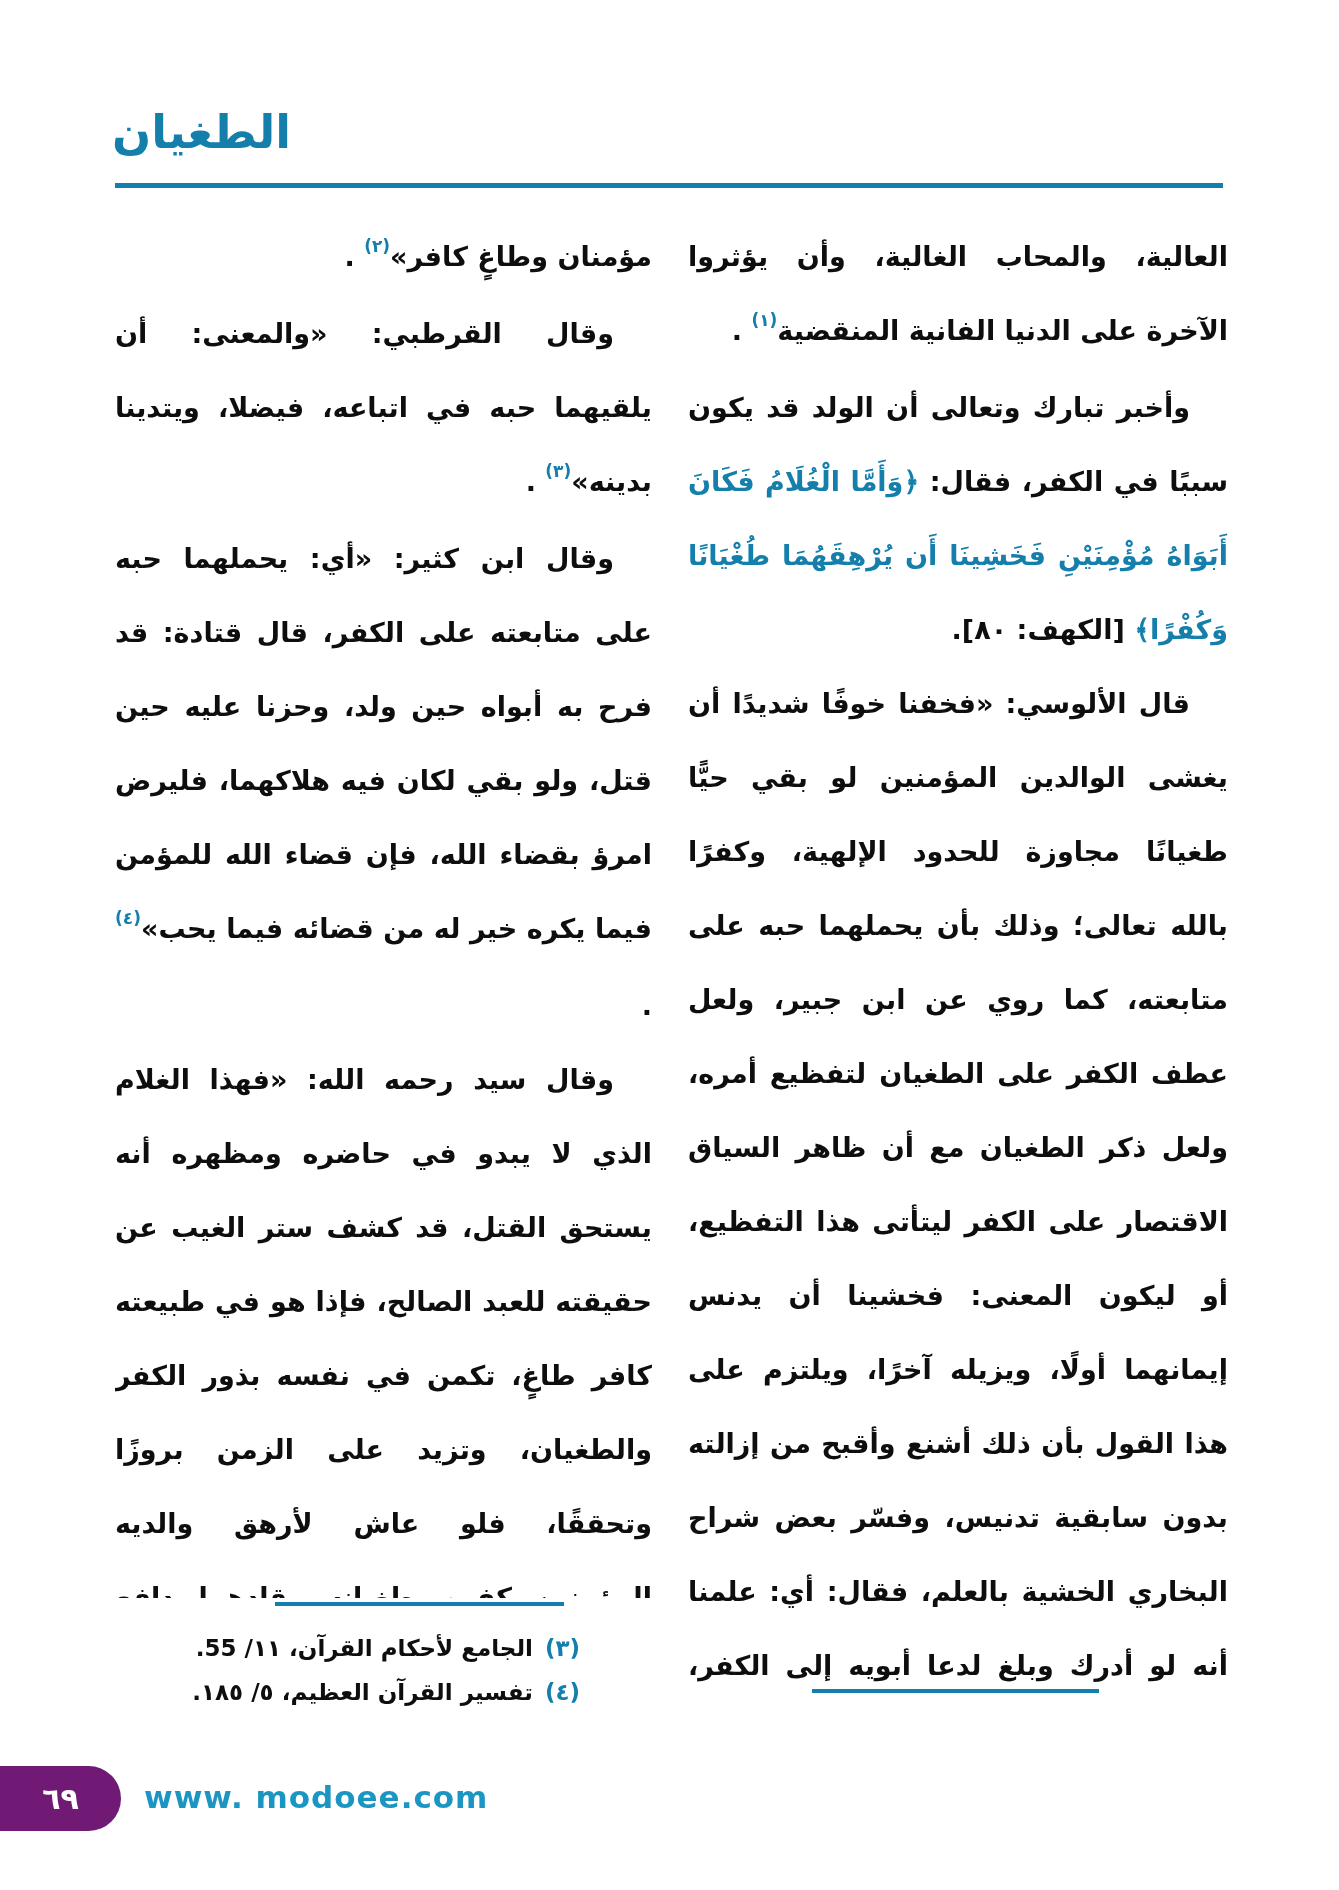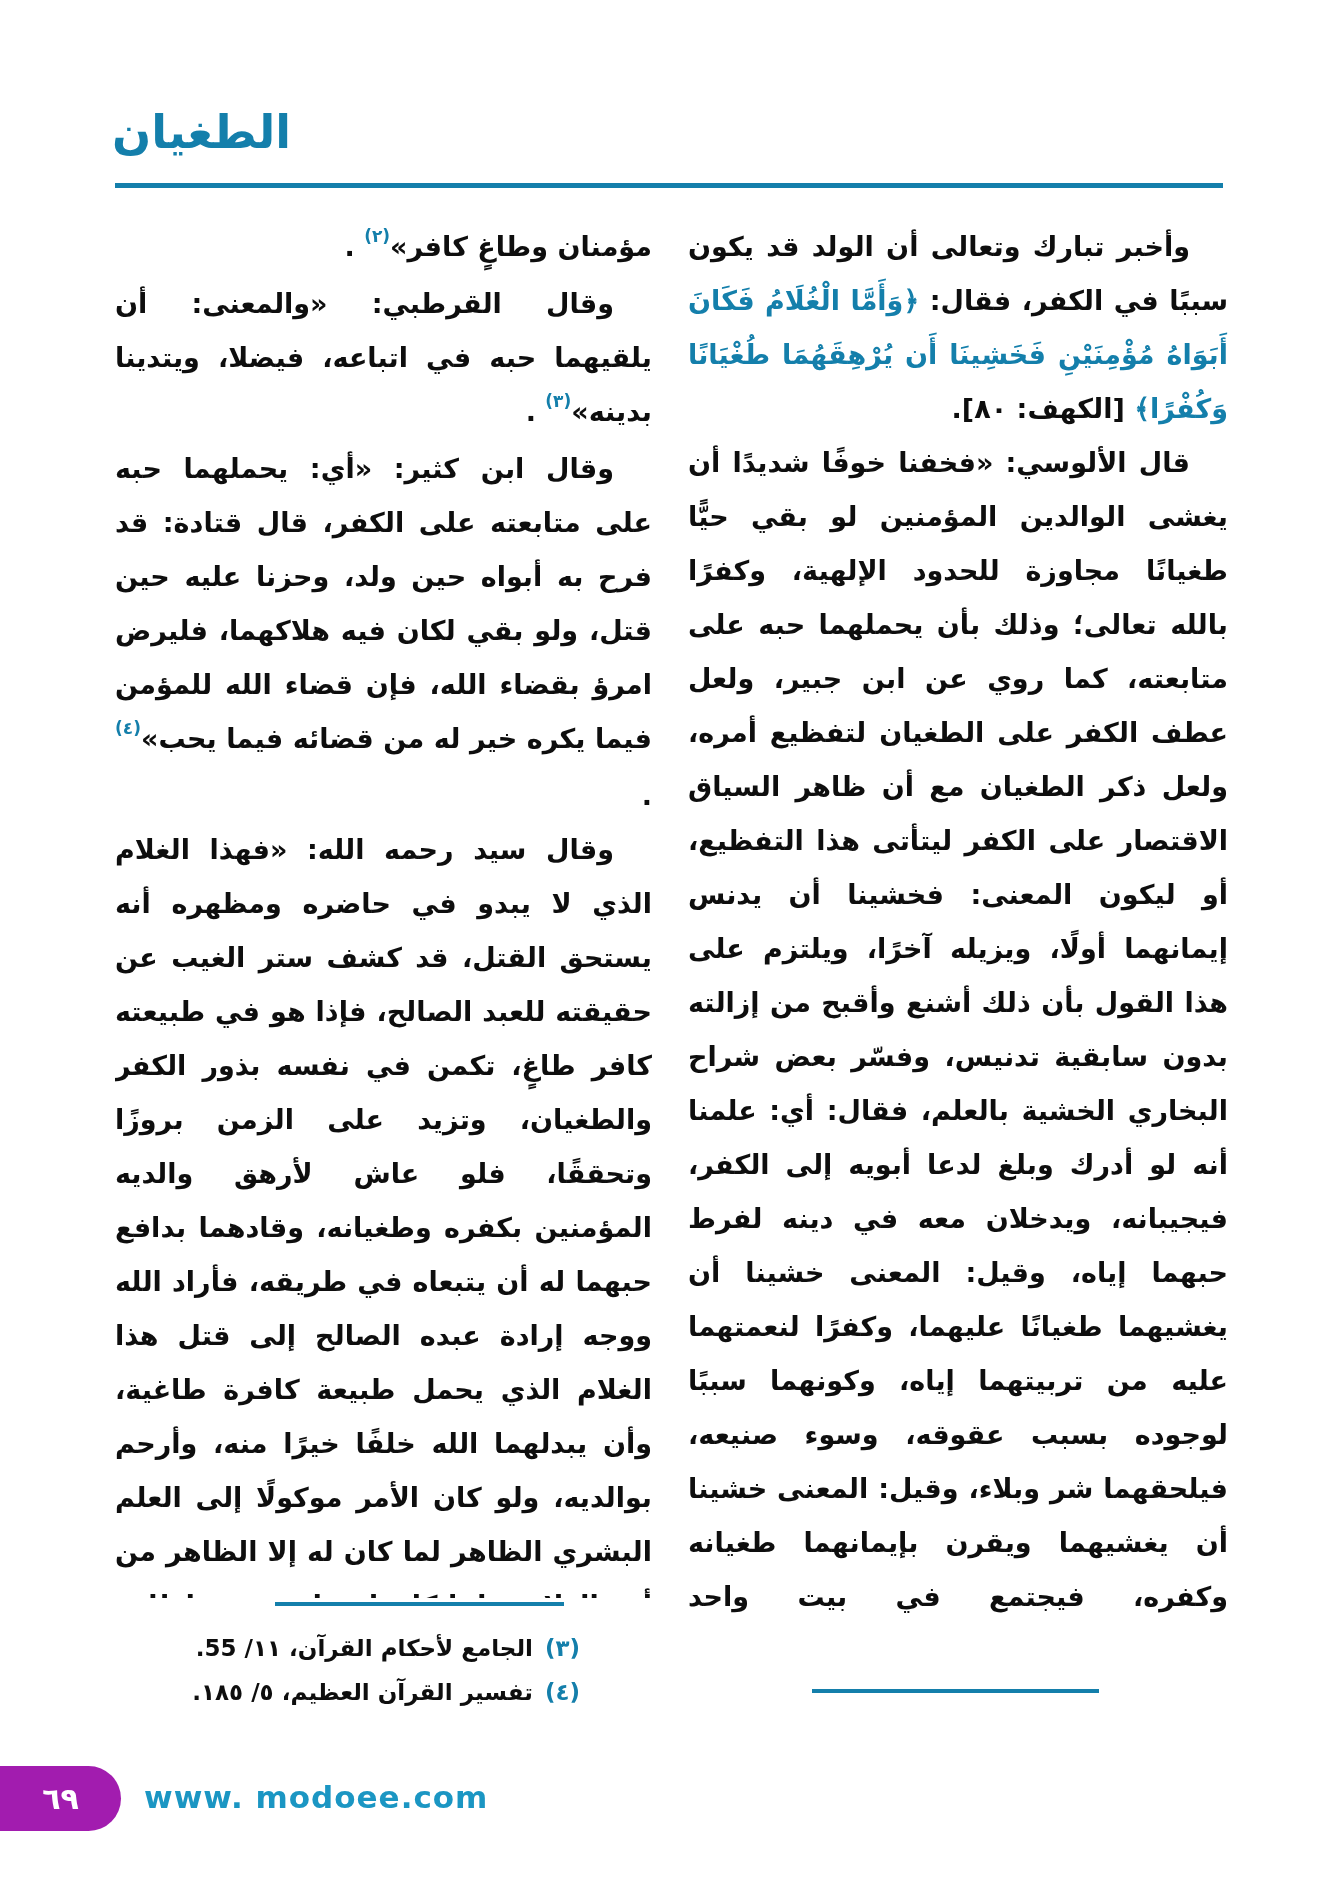--- a/index.html
+++ b/index.html
@@ -37,21 +37,21 @@
     height: 5px;
     background: #147fab;
   }
   
   .column {
     position: absolute;
     top: 220px;
     font-size: 27px;
     font-weight: bold;
     color: #0e0e0e;
-    line-height: 54px;
+    line-height: 74px;
     text-align: justify;
     overflow: hidden;
   }
   .column-right {
     right: 111px;
     width: 540px;
     height: 1462px;
   }
   .column-left {
     left: 115px;
@@ -90,21 +90,21 @@
   .footnotes-left  { right: 759px; top: 1626px; width: 560px; }
   .fn-line { white-space: nowrap; }
   .fn-num { color: #147fab; margin-left: 12px; }
   
   .footer-pill {
     position: absolute;
     left: 0;
     top: 1766px;
     width: 121px;
     height: 65px;
-    background: #a21caf;
+    background: #701a75;
     border-radius: 0 34px 34px 0;
     display: flex;
     align-items: center;
     justify-content: center;
   }
   .footer-pill span {
     color: #ffffff;
     font-size: 30px;
     font-weight: bold;
   }
@@ -122,20 +122,21 @@
 </head>
 <body>
 
 <div class="page">
 
   <div class="page-title">الطغيان</div>
 
   <div class="header-rule"></div>
 
   <div class="column column-right" id="col-right">
+      <p class="para"><span class="seg-text">العالية، والمحاب الغالية، وأن يؤثروا الآخرة على الدنيا الفانية المنقضية</span><span class="seg-fnref">(١)</span><span class="seg-text"> .</span></p>
       <p class="para indent"><span class="seg-text">وأخبر تبارك وتعالى أن الولد قد يكون سببًا في الكفر، فقال: </span><span class="seg-quran">﴿وَأَمَّا الْغُلَامُ فَكَانَ أَبَوَاهُ مُؤْمِنَيْنِ فَخَشِينَا أَن يُرْهِقَهُمَا طُغْيَانًا وَكُفْرًا﴾</span><span class="seg-text"> [الكهف: ٨٠].</span></p>
       <p class="para indent cont"><span class="seg-text">قال الألوسي: «فخفنا خوفًا شديدًا أن يغشى الوالدين المؤمنين لو بقي حيًّا طغيانًا مجاوزة للحدود الإلهية، وكفرًا بالله تعالى؛ وذلك بأن يحملهما حبه على متابعته، كما روي عن ابن جبير، ولعل عطف الكفر على الطغيان لتفظيع أمره، ولعل ذكر الطغيان مع أن ظاهر السياق الاقتصار على الكفر ليتأتى هذا التفظيع، أو ليكون المعنى: فخشينا أن يدنس إيمانهما أولًا، ويزيله آخرًا، ويلتزم على هذا القول بأن ذلك أشنع وأقبح من إزالته بدون سابقية تدنيس، وفسّر بعض شراح البخاري الخشية بالعلم، فقال: أي: علمنا أنه لو أدرك وبلغ لدعا أبويه إلى الكفر، فيجيبانه، ويدخلان معه في دينه لفرط حبهما إياه، وقيل: المعنى خشينا أن يغشيهما طغيانًا عليهما، وكفرًا لنعمتهما عليه من تربيتهما إياه، وكونهما سببًا لوجوده بسبب عقوقه، وسوء صنيعه، فيلحقهما شر وبلاء، وقيل: المعنى خشينا أن يغشيهما ويقرن بإيمانهما طغيانه وكفره، فيجتمع في بيت واحد</span></p>
     </div>
 
   <div class="column column-left" id="col-left">
       <p class="para"><span class="seg-text">مؤمنان وطاغٍ كافر»</span><span class="seg-fnref">(٢)</span><span class="seg-text"> .</span></p>
       <p class="para indent"><span class="seg-text">وقال القرطبي: «والمعنى: أن يلقيهما حبه في اتباعه، فيضلا، ويتدينا بدينه»</span><span class="seg-fnref">(٣)</span><span class="seg-text"> .</span></p>
       <p class="para indent"><span class="seg-text">وقال ابن كثير: «أي: يحملهما حبه على متابعته على الكفر، قال قتادة: قد فرح به أبواه حين ولد، وحزنا عليه حين قتل، ولو بقي لكان فيه هلاكهما، فليرض امرؤ بقضاء الله، فإن قضاء الله للمؤمن فيما يكره خير له من قضائه فيما يحب»</span><span class="seg-fnref">(٤)</span><span class="seg-text"> .</span></p>
       <p class="para indent cont"><span class="seg-text">وقال سيد رحمه الله: «فهذا الغلام الذي لا يبدو في حاضره ومظهره أنه يستحق القتل، قد كشف ستر الغيب عن حقيقته للعبد الصالح، فإذا هو في طبيعته كافر طاغٍ، تكمن في نفسه بذور الكفر والطغيان، وتزيد على الزمن بروزًا وتحققًا، فلو عاش لأرهق والديه المؤمنين بكفره وطغيانه، وقادهما بدافع حبهما له أن يتبعاه في طريقه، فأراد الله ووجه إرادة عبده الصالح إلى قتل هذا الغلام الذي يحمل طبيعة كافرة طاغية، وأن يبدلهما الله خلفًا خيرًا منه، وأرحم بوالديه، ولو كان الأمر موكولًا إلى العلم البشري الظاهر لما كان له إلا الظاهر من أمر الغلام، ولما كان له عليه من سلطان، وهو لم يرتكب بعد ما يستحق عليه القتل شرعًا، وليس لغير الله ولمن يطلعه من عباده على شيء من غيبه أن</span></p>
     </div>

